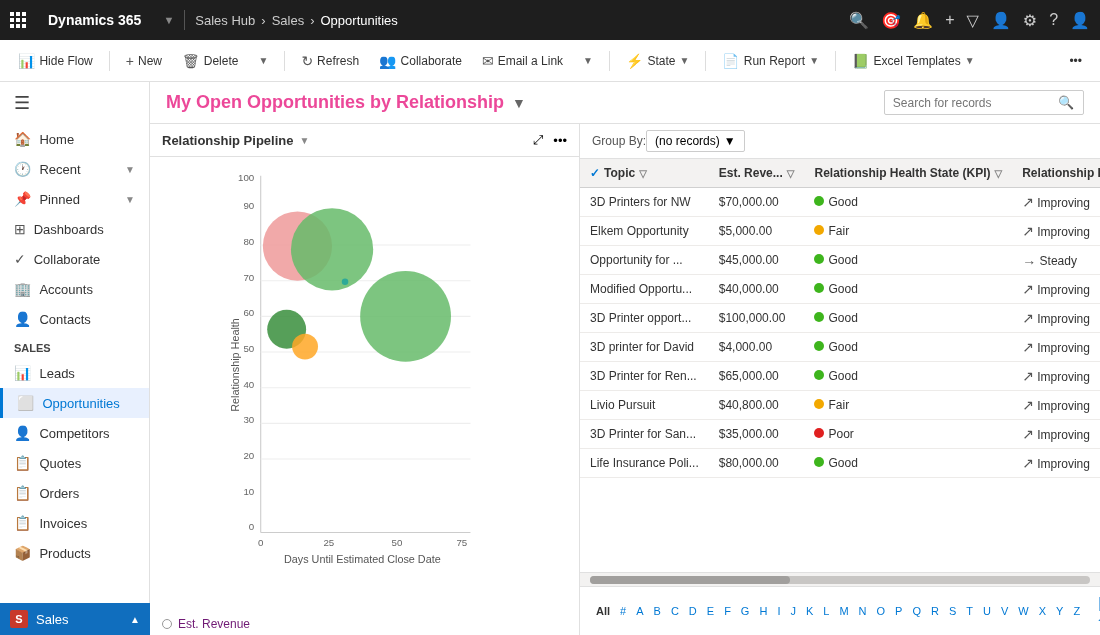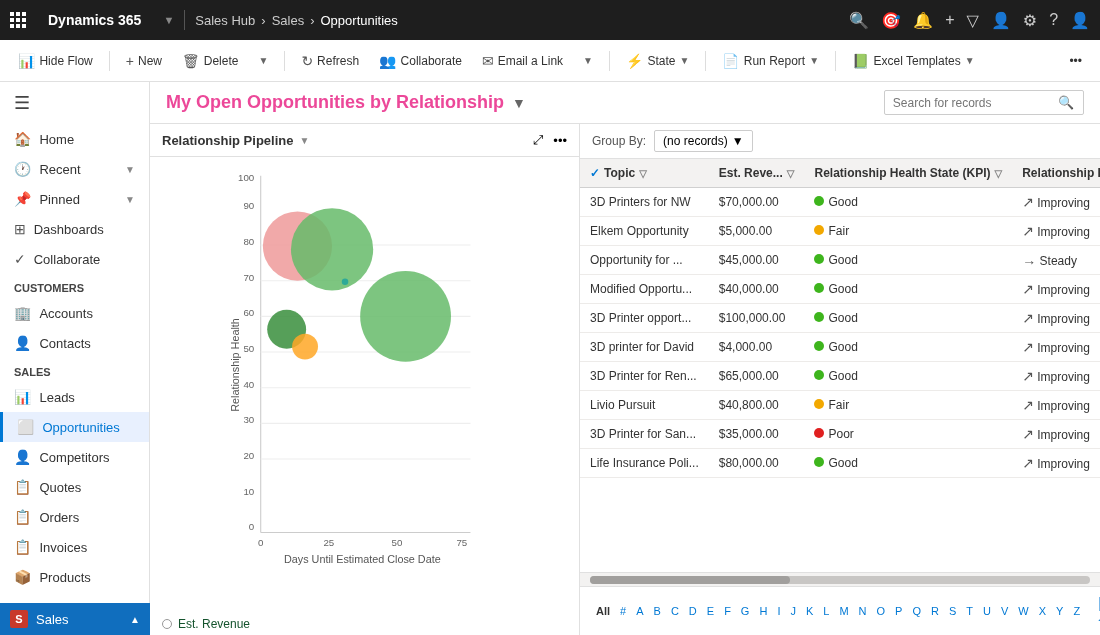--- a/index.html
+++ b/index.html
@@ -102,29 +102,29 @@
     .chart-header {
       padding: 8px 12px; display: flex; align-items: center; gap: 6px;
       border-bottom: 1px solid #e0e0e0;
     }
     .chart-title { font-size: 13px; font-weight: 600; color: #333; }
     .chart-header-spacer { flex:1; }
 
     .chart-body { flex:1; padding: 8px; position: relative; overflow: hidden; }
     .chart-svg { width: 100%; height: 400px; }
 
-    .chart-legend { padding: 4px 12px; display: flex; align-items: center; gap: 6px; font-size: 12px; color: #14532d; }
+    .chart-legend { padding: 4px 12px; display: flex; align-items: center; gap: 6px; font-size: 12px; color: #701a75; }
     .legend-circle { width:10px; height:10px; border-radius:50%; border:1px solid #999; display:inline-block; }
 
     
     .grid-panel { flex:1; display:flex; flex-direction:column; overflow:hidden; background:#fff; }
 
     
     .groupby-bar {
-      padding: 6px 12px; display: flex; align-items: center; gap: 8px;
+      padding: 6px 12px; display: flex; align-items: center; 
       border-bottom: 1px solid #e0e0e0; background: #fff;
     }
     .groupby-label { font-size: 12px; color: #555; }
     .groupby-select {
       display: flex; align-items: center; gap: 4px;
       border: 1px solid #ccc; padding: 3px 8px; font-size: 12px;
       background: #fff; cursor: pointer; border-radius: 2px;
     }
 
     
@@ -277,21 +277,20 @@
 
     <div class="sidebar-item">
       <span class="si-icon">⊞</span>
       <span>Dashboards</span>
     </div>
     <div class="sidebar-item">
       <span class="si-icon">✓</span>
       <span>Collaborate</span>
     </div>
 
-    <div class="sidebar-section-header">Customers</div>
     <div class="sidebar-item">
       <span class="si-icon">🏢</span>
       <span>Accounts</span>
     </div>
     <div class="sidebar-item">
       <span class="si-icon">👤</span>
       <span>Contacts</span>
     </div>
 
     <div class="sidebar-section-header">Sales</div>

